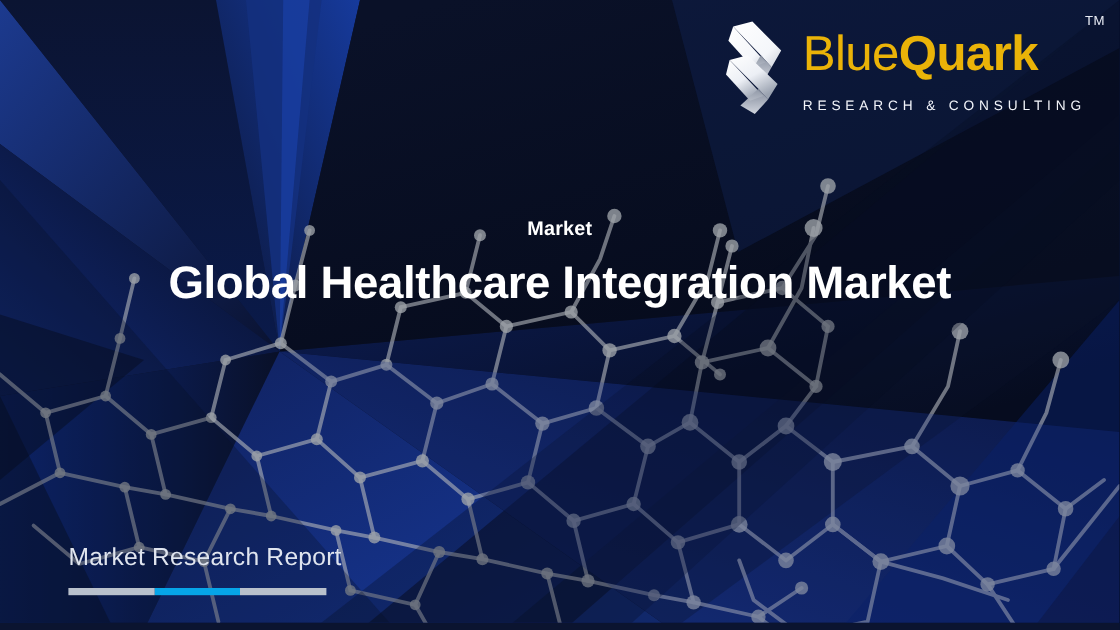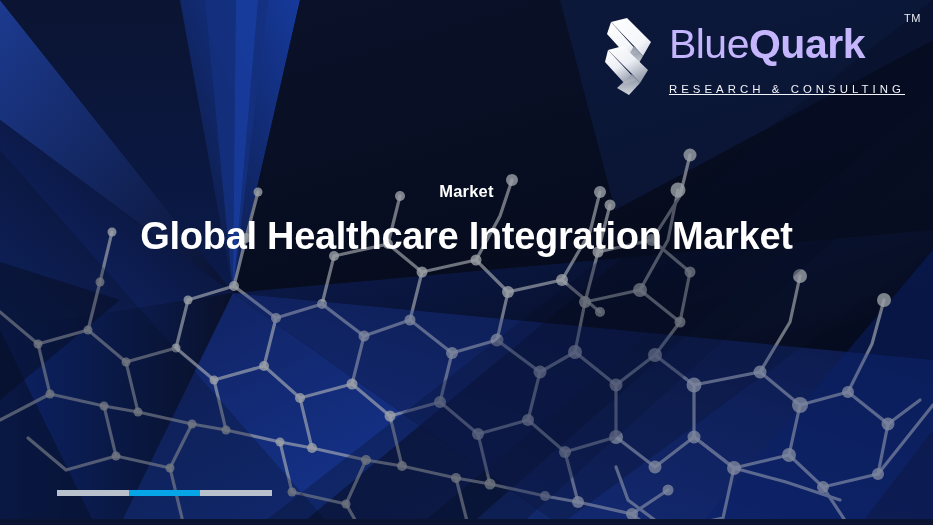--- a/index.html
+++ b/index.html
@@ -42,34 +42,33 @@
   }
   .logo-words {
     display: flex;
     flex-direction: column;
     justify-content: center;
     padding-top: 6px;
   }
   .logo-wordmark {
     font-size: 41px;
     line-height: 0.95;
-    color: #c4b5fd;
+    color: #eab308;
     letter-spacing: -0.5px;
     font-weight: 400;
     white-space: nowrap;
   }
   .logo-wordmark .wm-bold { font-weight: 700; }
   .logo-tagline {
     font-size: 11.4px;
     color: #f2f4fa;
     letter-spacing: 4.05px;
     margin-top: 20px;
     white-space: nowrap;
     font-weight: 400;
-    text-decoration: underline;
   }
   .tm-mark {
     position: absolute;
     top: 12px;
     right: 12px;
     color: #e9ecf5;
     font-size: 11px;
     letter-spacing: 0.5px;
     font-weight: 400;
   }
@@ -372,20 +371,21 @@
       <div class="logo-tagline">RESEARCH &amp; CONSULTING</div>
     </div>
   </div>
 
   <div class="title-zone">
     <p class="kicker">Market</p>
     <h1 class="main-title">Global Healthcare Integration Market</h1>
   </div>
 
   <div class="footer-zone">
+    <p class="footer-label">Market Research Report</p>
     <div class="progress-bar">
       <div class="seg seg-a" style="background: rgb(185, 193, 204);"></div>
       <div class="seg seg-b" style="background: rgb(6, 165, 232);"></div>
       <div class="seg seg-c" style="background: rgb(185, 193, 204);"></div>
     </div>
   </div>
 
 </div>
 
 </body></html>

